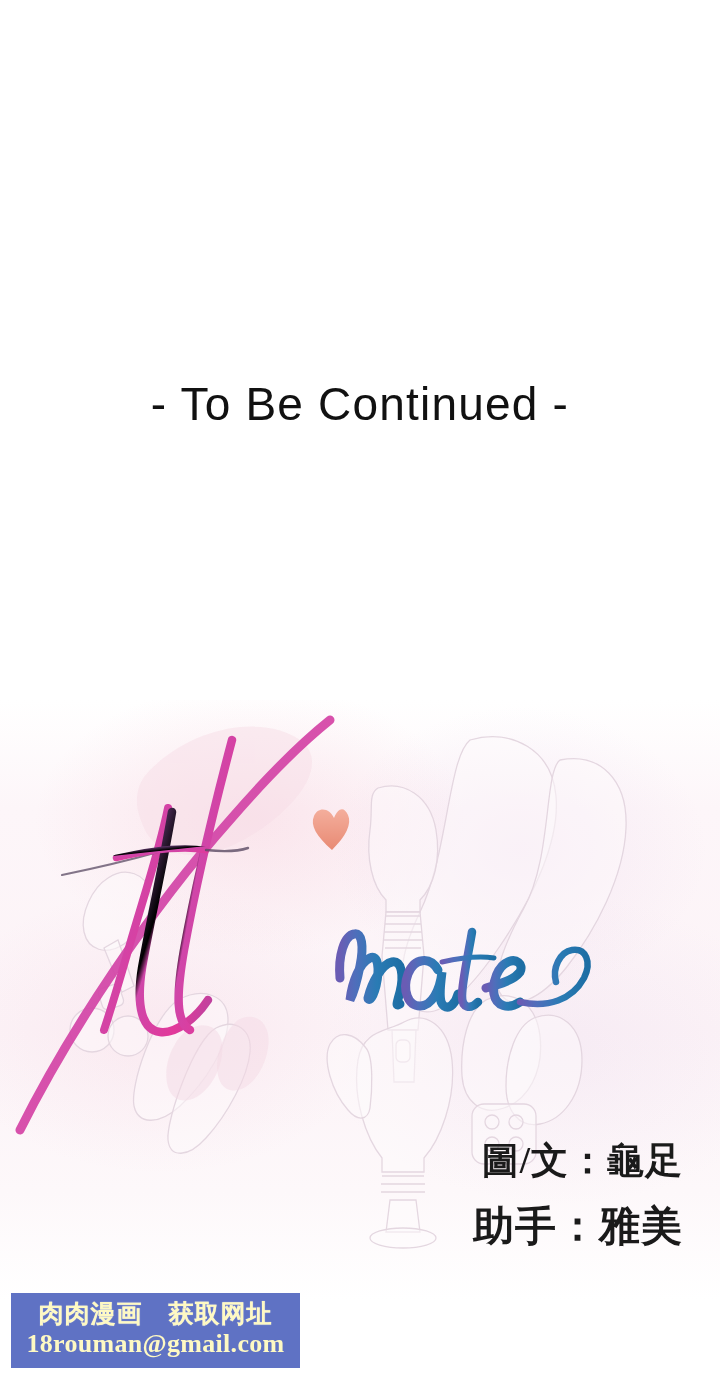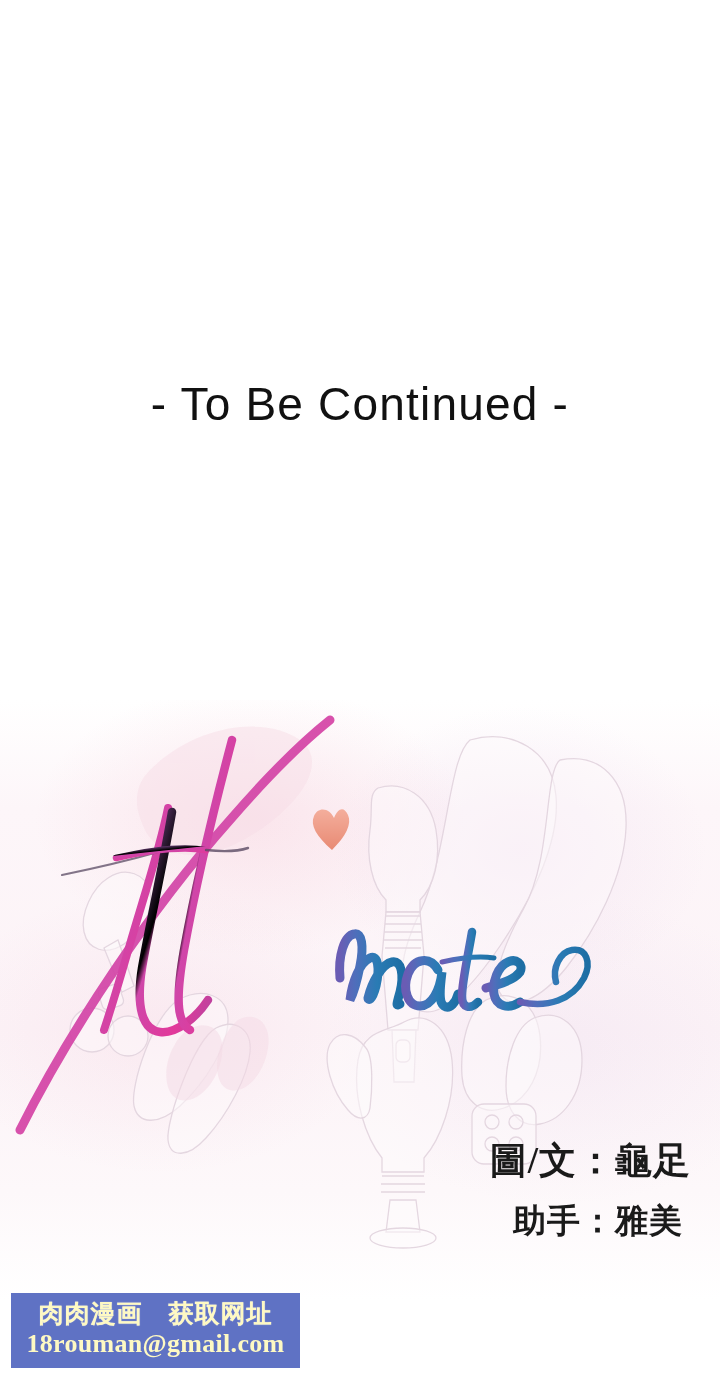--- a/index.html
+++ b/index.html
@@ -72,27 +72,26 @@
     font-weight: 700;
     color: #1a1a1a;
     white-space: nowrap;
   }
   .credit-main {
     left: 0; top: 1136px;
     width: 683px;
     text-align: right;
     font-size: 37px;
     letter-spacing: 1px;
-    margin-left: 8px;
   }
   .credit-sub {
     left: 0; top: 1199px;
     width: 683px;
     text-align: right;
-    font-size: 33px;
+    font-size: 41px;
     letter-spacing: 1px;
   }
 
   
   .watermark {
     position: absolute;
     left: 11px;
     top: 1293px;
     width: 289px;
     height: 75px;

